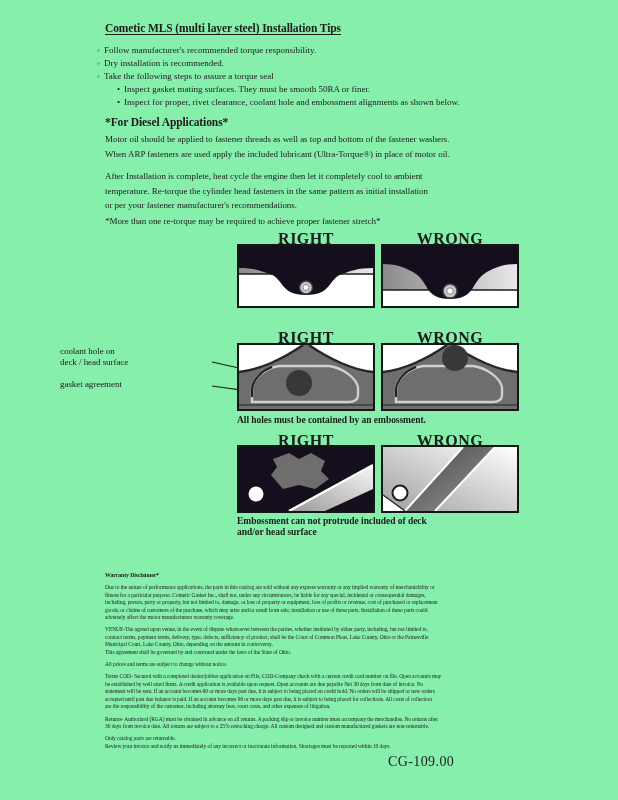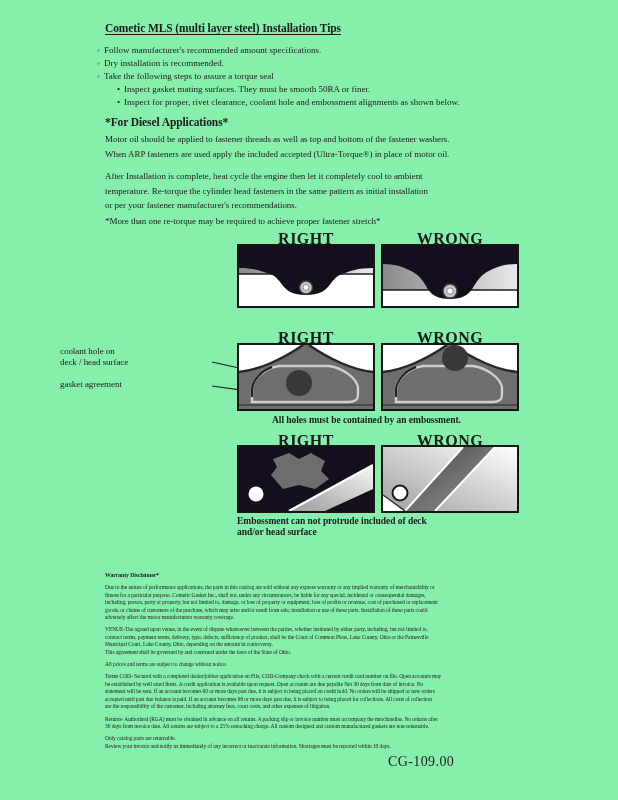--- a/index.html
+++ b/index.html
@@ -32,21 +32,21 @@
 </head>
 <body>
 
 <div id="page">
 
   <div class="abs title">Cometic MLS (multi layer steel) Installation Tips</div>
 
   <div class="abs bullets">
     <div class="b l1">
         <span class="m">◦</span>
-        <span>Follow manufacturer's recommended amount specifications.</span>
+        <span>Follow manufacturer's recommended torque responsibility.</span>
       </div>
     <div class="b l1">
         <span class="m">◦</span>
         <span>Dry installation is recommended.</span>
       </div>
     <div class="b l1">
         <span class="m">◦</span>
         <span>Take the following steps to assure a torque seal</span>
       </div>
     <div class="b l2">
@@ -54,21 +54,21 @@
         <span>Inspect gasket mating surfaces.  They must be smooth 50RA or finer.</span>
       </div>
     <div class="b l2">
         <span class="m">•</span>
         <span>Inspect for proper, rivet clearance, coolant hole and embossment alignments as shown below.</span>
       </div>
   </div>
 
   <div class="abs h2">*For Diesel Applications*</div>
   <div class="abs para p1">Motor oil should be applied to fastener threads as well as top and bottom of the fastener washers.
-When ARP fasteners are used apply the included accepted (Ultra-Torque®) in place of motor oil.</div>
+When ARP fasteners are used apply the included lubricant (Ultra-Torque®) in place of motor oil.</div>
   <div class="abs note">*More than one re-torque may be required to achieve proper fastener stretch*</div>
   <div class="abs para p2">After Installation is complete, heat cycle the engine then let it completely cool to ambient
 temperature. Re-torque the cylinder head fasteners in the same pattern as initial installation
 or per your fastener manufacturer's recommendations.</div>
 
   <div class="abs dlabel" style="left:237px;top:230px;">RIGHT</div>
   <div class="abs dlabel" style="left:381px;top:230px;">WRONG</div>
 
   <div class="abs dbox r1" style="left:237px;top:244px;">
     <svg width="134" height="60" viewBox="0 0 134 60">
@@ -138,21 +138,21 @@
       <path d="M0,27 C20,25 44,14 64,0 L70,0 C90,14 114,25 134,27 L134,64 L0,64 Z" fill="#6e6e6e"></path>
       <path d="M0,27 C20,25 44,14 64,0" stroke="#262626" stroke-width="2.4" fill="none"></path>
       <path d="M70,0 C90,14 114,25 134,27" stroke="#262626" stroke-width="2.4" fill="none"></path>
       <path fill="none" stroke-width="2.4" d="M13,57 L13,45 C13,34 26,23 40,21 L90,21 C104,23 117,33 119,42 L119,50 C119,55 115,57 109,57 Z" stroke="#cfcfcf"></path>
       <path d="M13,52 L13,45 C13,36 22,26 33,22" stroke="#1e1e1e" stroke-width="2" fill="none"></path>
       <line x1="0" y1="60" x2="134" y2="60" stroke="#3c3c3c" stroke-width="1.4"></line>
       <circle cx="72" cy="13" r="13" fill="#383838"></circle>
     </svg>
   </div>
 
-  <div class="abs cap" style="left:237px;top:415px;margin-left:35px;">All holes must be contained by an embossment.</div>
+  <div class="abs cap" style="left:237px;top:415px;">All holes must be contained by an embossment.</div>
 
   <div class="abs dlabel" style="left:237px;top:432px;">RIGHT</div>
   <div class="abs dlabel" style="left:381px;top:432px;">WRONG</div>
 
   <div class="abs dbox r23" style="left:237px;top:445px;">
     <svg width="134" height="64" viewBox="0 0 134 64">
       <defs>
         <linearGradient id="g3" x1="1" y1="0" x2="0" y2="1">
           <stop offset="0" stop-color="#f7f7f7"></stop>
             <stop offset="1" stop-color="#9a9a9a"></stop>

